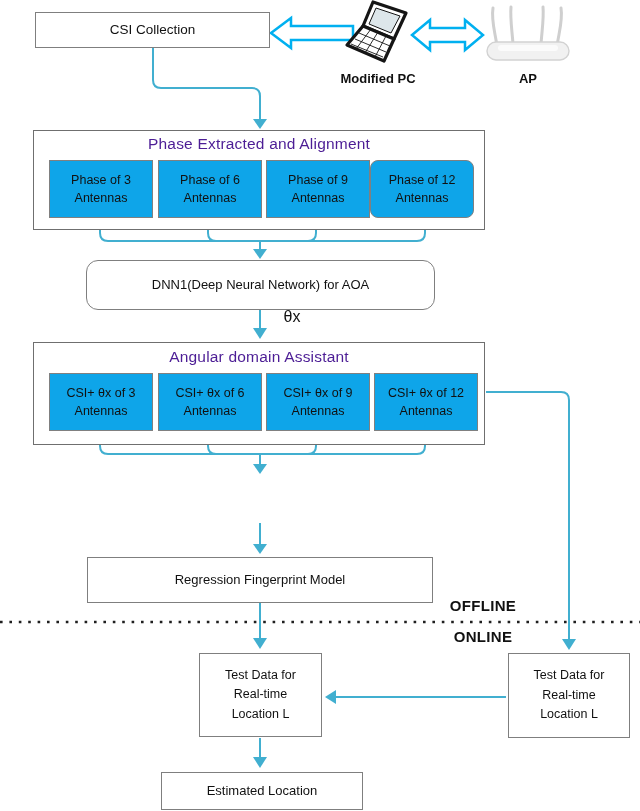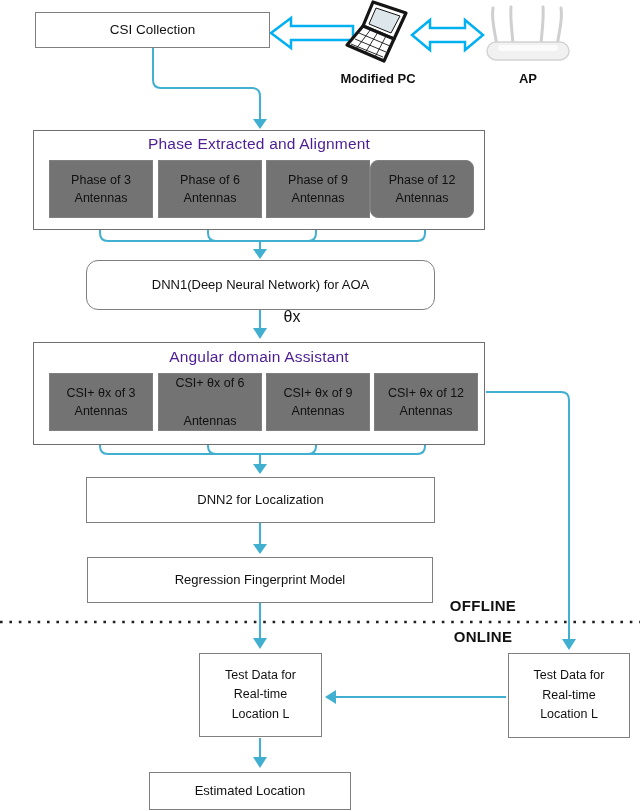--- a/index.html
+++ b/index.html
@@ -15,21 +15,21 @@
   }
   .container-box{
     position:absolute;background:#fff;border:1.4px solid #6f6f6f;
     box-sizing:border-box;z-index:1;
   }
   .container-title{
     position:absolute;left:0;right:0;text-align:center;font-size:15.5px;
     letter-spacing:.2px;color:#4c1d95;
   }
   .sub-box{
-    position:absolute;background:#737373;border:1.2px solid #808080;
+    position:absolute;background:#0ea5e9;border:1.2px solid #808080;
     display:flex;flex-direction:column;align-items:center;justify-content:center;
     text-align:center;box-sizing:border-box;font-size:12.5px;line-height:1.45;
   }
   .label{position:absolute;z-index:2;text-align:center;}
   .device{position:absolute;z-index:2;}
   .stage{font-weight:bold;font-size:15px;letter-spacing:.3px;}
   .small-line{display:block;}
 </style>
 </head>
 <body>
@@ -147,37 +147,34 @@
   <div class="label" style="left:274px;top:308px;width:36px;font-size:16px;">
     <span>θx</span>
   </div>
 
   <div class="container-box" style="left:33px;top:342px;width:452px;height:103px;">
     <div class="container-title" style="top:5px;">Angular domain Assistant</div>
     <div class="sub-box" style="left:15px;top:30px;width:104px;height:58px;align-items:center;">
       <span class="small-line">CSI+ θx of 3</span>
       <span class="small-line">Antennas</span>
     </div>
-    <div class="sub-box" style="left:124px;top:30px;width:104px;height:58px;justify-content:space-between;">
+    <div class="sub-box" style="left:124px;top:30px;width:104px;height:58px;">
       <span class="small-line">CSI+ θx of 6</span>
       <span class="small-line">Antennas</span>
     </div>
     <div class="sub-box" style="left:232px;top:30px;width:104px;height:58px;">
       <span class="small-line">CSI+ θx of 9</span>
       <span class="small-line">Antennas</span>
     </div>
     <div class="sub-box" style="left:340px;top:30px;width:104px;height:58px;">
       <span class="small-line">CSI+ θx of 12</span>
       <span class="small-line">Antennas</span>
     </div>
   </div>
 
-  <div class="box" style="left:86px;top:477px;width:349px;height:46px;font-size:13px;">
-    <span>DNN2 for Localization</span>
-  </div>
 
   <div class="box" style="left:87px;top:557px;width:346px;height:46px;font-size:13px;">
     <span>Regression Fingerprint Model</span>
   </div>
 
   <div class="label stage" style="left:433px;top:597px;width:100px;">
     <span>OFFLINE</span>
   </div>
   <div class="label stage" style="left:433px;top:628px;width:100px;">
     <span>ONLINE</span>
@@ -188,17 +185,17 @@
     <span class="small-line">Real-time</span>
     <span class="small-line">Location L</span>
   </div>
 
   <div class="box" style="left:508px;top:653px;width:122px;height:85px;font-size:12.5px;line-height:1.55;">
     <span class="small-line">Test Data for</span>
     <span class="small-line">Real-time</span>
     <span class="small-line">Location L</span>
   </div>
 
-  <div class="box" style="left:149px;top:772px;width:202px;height:38px;font-size:13px;">
+  <div class="box" style="left:161px;top:772px;width:202px;height:38px;font-size:13px;">
     <span>Estimated Location</span>
   </div>
 
 </div>
 
 </body></html>

